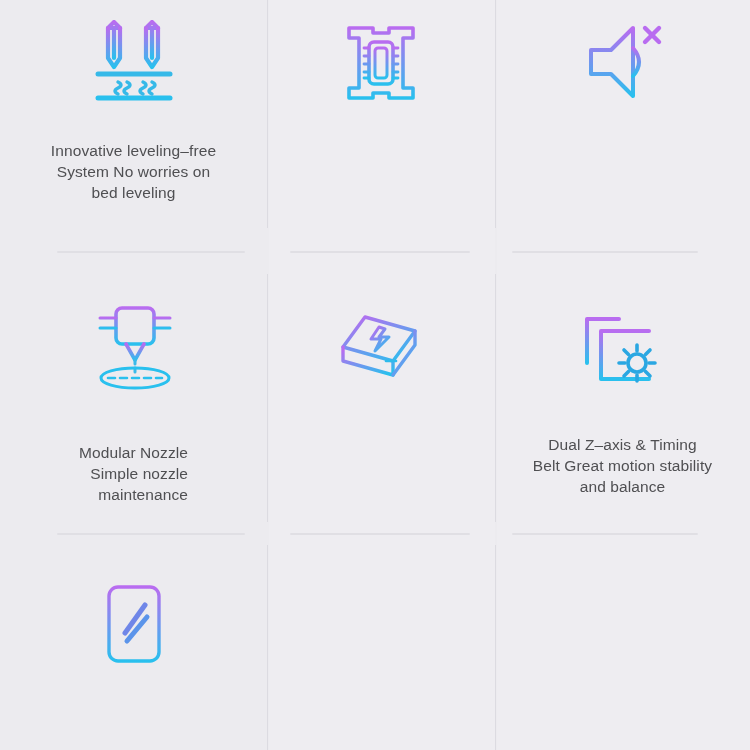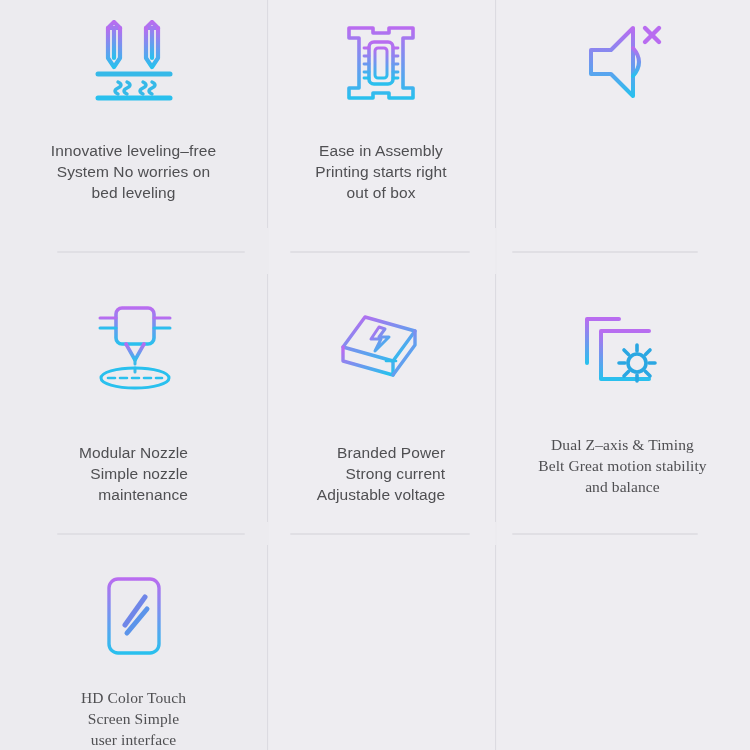--- a/index.html
+++ b/index.html
@@ -61,21 +61,21 @@
   }
 
   
   .r1 .icon-wrap { height: 110px; padding-top: 8px; }
   .r1 .caption   { margin-top: 22px; }
 
   .r2 .icon-wrap { height: 120px; padding-top: 38px; }
   .r2 .caption   { margin-top: 34px; text-align: right; }
 
   .r3 .icon-wrap { height: 120px; padding-top: 44px; }
-  .r3 .caption   { margin-top: 20px; font-family: Liberation Serif, serif; }
+  .r3 .caption   { margin-top: 20px; }
 
   
   .vdiv {
     position: absolute;
     width: 1px;
     background: #dcdbe1;
     z-index: 3;
   }
   .hdiv {
     position: absolute;
@@ -145,23 +145,20 @@
       <svg width="84" height="86" viewBox="0 0 84 86" fill="none" stroke="url(#g1)" stroke-width="3.6" stroke-linecap="round" stroke-linejoin="round">
         <path d="M10 8 H34 V13 H50 V8 H74 V18 H64 V68 H74 V78 H50 V73 H34 V78 H10 V68 H20 V18 H10 Z"></path>
         <rect x="30" y="22" width="24" height="42" rx="5"></rect>
         <rect x="36" y="28" width="12" height="30" rx="3" stroke-width="3"></rect>
         <g stroke-width="2.8">
           <path d="M30 28 h-5 M30 36 h-5 M30 44 h-5 M30 52 h-5 M30 58 h-5"></path>
           <path d="M54 28 h5 M54 36 h5 M54 44 h5 M54 52 h5 M54 58 h5"></path>
         </g>
       </svg>
     </div>
-    <div class="caption">Ease in Assembly
-Printing starts right
-out of box</div>
   </div>
 
   <div class="cell r1">
     <div class="icon-wrap">
       <svg width="92" height="86" viewBox="0 0 92 86" fill="none" stroke="url(#g1)" stroke-width="4" stroke-linecap="round" stroke-linejoin="round">
         <path d="M14 30 H34 L56 8 V76 L34 54 H14 Z"></path>
         <path d="M56 28 q12 14 0 28"></path>
         <g stroke="#b96cf0" stroke-width="4.4">
           <path d="M68 8 L82 22"></path>
           <path d="M82 8 L68 22"></path>
@@ -192,23 +189,20 @@
   <div class="cell r2">
     <div class="icon-wrap">
       <svg width="100" height="86" viewBox="0 0 100 86" fill="none" stroke="url(#g2)" stroke-width="3.4" stroke-linecap="round" stroke-linejoin="round">
         <path d="M34 12 L84 26 L62 56 L12 42 Z"></path>
         <path d="M12 42 V56 L62 70 V56"></path>
         <path d="M84 26 V40 L62 70"></path>
         <path d="M48 22 L40 34 H50 L44 46 L58 32 H48 L54 24 Z" stroke-width="3"></path>
         <path d="M55 56 h10" stroke="#2fbbec" stroke-width="2.6"></path>
       </svg>
     </div>
-    <div class="caption">Branded Power
-Strong current
-Adjustable voltage</div>
   </div>
 
 
   <div class="cell r3">
     <div class="icon-wrap">
       <svg width="92" height="86" viewBox="0 0 92 86" fill="none" stroke="url(#g1)" stroke-width="4" stroke-linecap="round" stroke-linejoin="round">
         <path d="M42 8 H10 V52"></path>
         <path d="M10 8 H42"></path>
         <path d="M72 20 H24 V68 H72"></path>
         <g stroke="#2aa7e2" stroke-width="3.6">
@@ -225,23 +219,20 @@
   </div>
 
   <div class="cell r3">
     <div class="icon-wrap">
       <svg width="62" height="86" viewBox="0 0 62 86" fill="none" stroke="url(#g1)" stroke-width="3.4" stroke-linecap="round" stroke-linejoin="round">
         <rect x="6" y="6" width="50" height="74" rx="9"></rect>
         <path d="M22 52 L42 24" stroke="#6f86e8" stroke-width="5"></path>
         <path d="M24 60 L44 36" stroke="#5b94ea" stroke-width="5"></path>
       </svg>
     </div>
-    <div class="caption">HD Color Touch
-Screen Simple
-user interface</div>
   </div>
 
 
   <div class="vdiv c-sep-l1"></div>
   <div class="vdiv c-sep-r1"></div>
   <div class="vdiv c-sep-l2"></div>
   <div class="vdiv c-sep-r2"></div>
   <div class="vdiv c-sep-l3"></div>
   <div class="vdiv c-sep-r3"></div>
 

